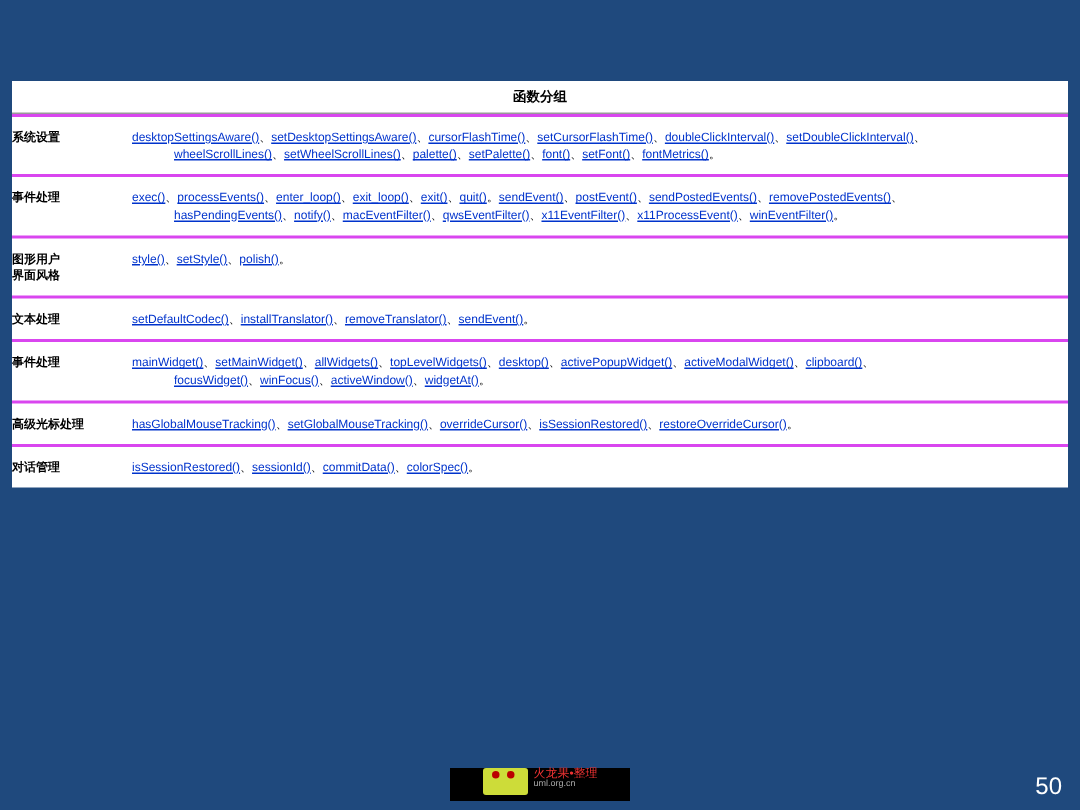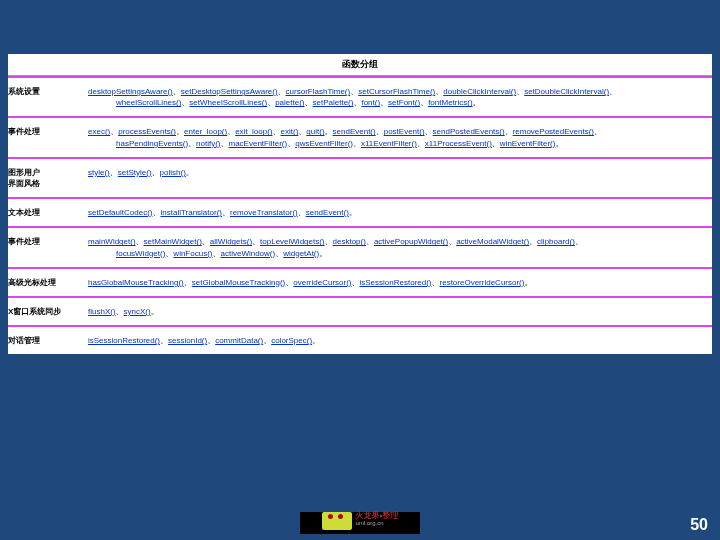--- a/index.html
+++ b/index.html
@@ -94,21 +94,21 @@
   .logo-sub {
     color: #aaa;
     font-size: 6px;
   }
   .pagenum {
     position: absolute;
     right: 4px;
     bottom: 0;
     color: #fff;
     font-size: 16px;
-    font-weight: bold;
+    font-weight: normal;
   }
 </style>
 </head>
 <body>
 
 <div class="outer">
   <div class="hdr">函数分组</div>
   <table>
     <tbody id="tbody">
         <tr>
@@ -129,24 +129,20 @@
         </tr>
         <tr>
           <td class="cat">事件处理</td>
           <td class="fns"><span class="fn">mainWidget()</span><span class="sep">、</span><span class="fn">setMainWidget()</span><span class="sep">、</span><span class="fn">allWidgets()</span><span class="sep">、</span><span class="fn">topLevelWidgets()</span><span class="sep">、</span><span class="fn">desktop()</span><span class="sep">、</span><span class="fn">activePopupWidget()</span><span class="sep">、</span><span class="fn">activeModalWidget()</span><span class="sep">、</span><span class="fn">clipboard()</span><span class="sep">、</span><br><span class="indent"></span><span class="fn">focusWidget()</span><span class="sep">、</span><span class="fn">winFocus()</span><span class="sep">、</span><span class="fn">activeWindow()</span><span class="sep">、</span><span class="fn">widgetAt()</span><span class="sep">。</span></td>
         </tr>
         <tr>
           <td class="cat">高级光标处理</td>
           <td class="fns"><span class="fn">hasGlobalMouseTracking()</span><span class="sep">、</span><span class="fn">setGlobalMouseTracking()</span><span class="sep">、</span><span class="fn">overrideCursor()</span><span class="sep">、</span><span class="fn">isSessionRestored()</span><span class="sep">、</span><span class="fn">restoreOverrideCursor()</span><span class="sep">。</span></td>
         </tr>
         <tr>
-          <td class="cat">X窗口系统同步</td>
-          <td class="fns"><span class="fn">flushX()</span><span class="sep">、</span><span class="fn">syncX()</span><span class="sep">。</span></td>
-        </tr>
-        <tr>
           <td class="cat">对话管理</td>
           <td class="fns"><span class="fn">isSessionRestored()</span><span class="sep">、</span><span class="fn">sessionId()</span><span class="sep">、</span><span class="fn">commitData()</span><span class="sep">、</span><span class="fn">colorSpec()</span><span class="sep">。</span></td>
         </tr>
       </tbody>
   </table>
 </div>
 
 <div class="footer">
   <div class="logo">
     <div class="logo-icon"></div>

